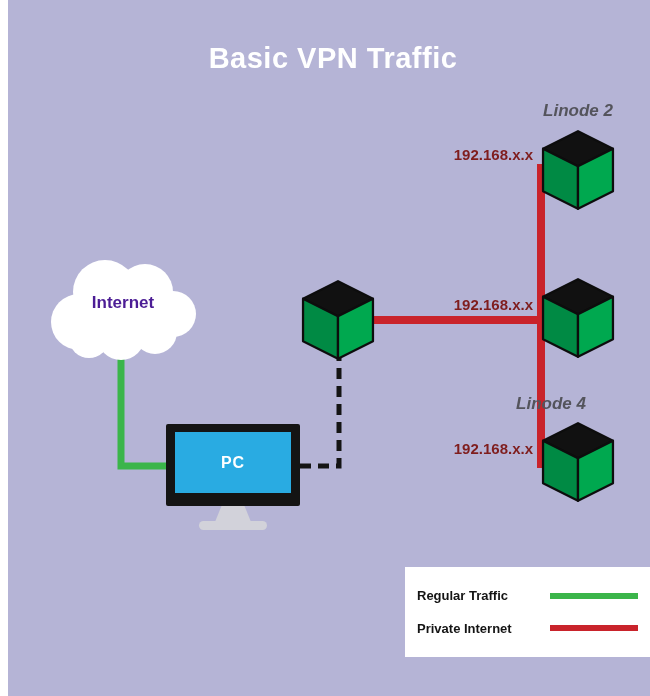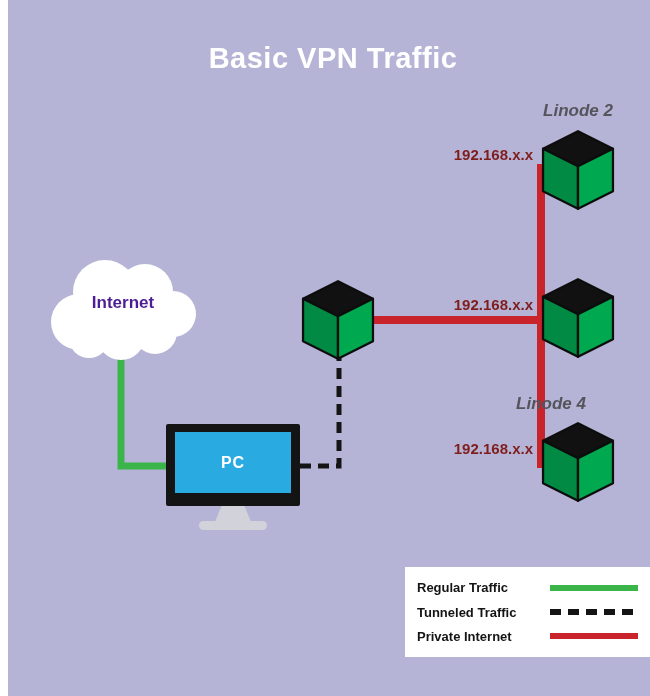--- a/index.html
+++ b/index.html
@@ -163,22 +163,18 @@
   <div class="ip-label" style="left:430px;top:146px;">192.168.x.x</div>
   <div class="ip-label" style="left:430px;top:296px;">192.168.x.x</div>
   <div class="ip-label" style="left:430px;top:440px;">192.168.x.x</div>
 
   <div class="legend">
     <div class="legend-row">
       <span class="label">Regular Traffic</span>
       <span class="legend-line regular"></span>
     </div>
     <div class="legend-row">
-      <span class="label">Tunneled Traffic</span>
-      <span class="legend-line tunneled"></span>
-    </div>
-    <div class="legend-row">
       <span class="label">Private Internet</span>
       <span class="legend-line private"></span>
     </div>
   </div>
 
 </div>
 
 </body></html>

